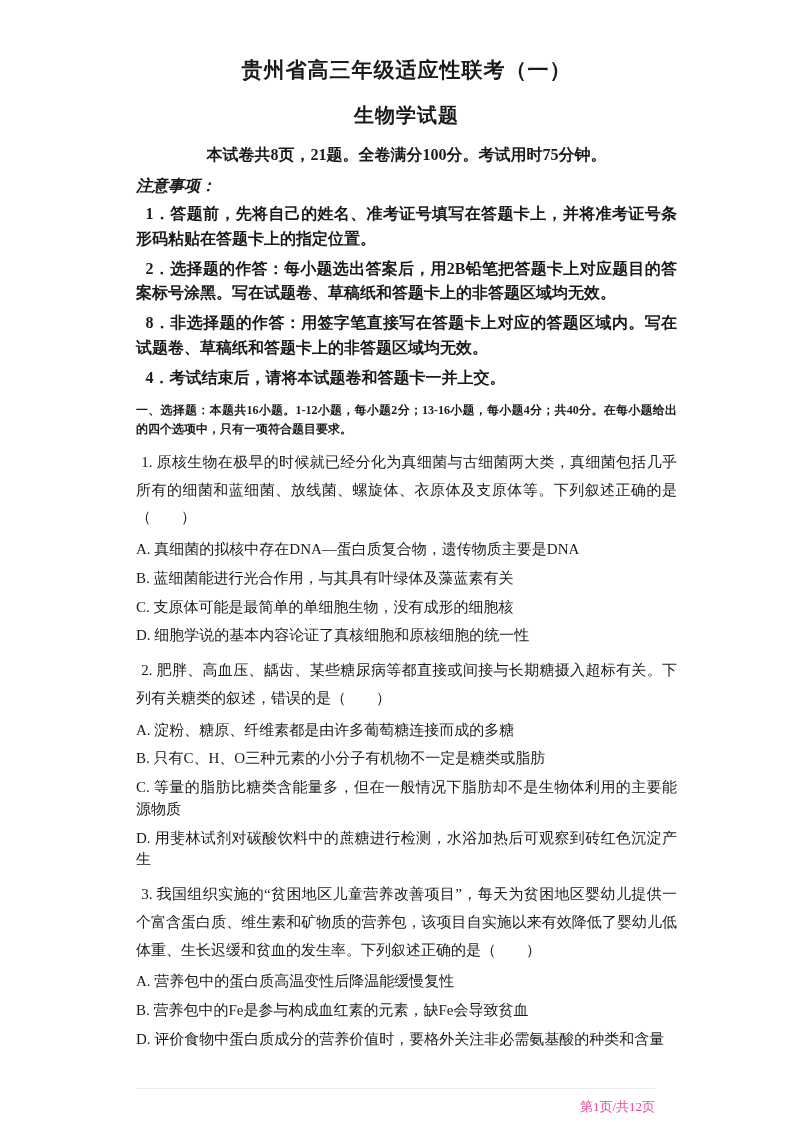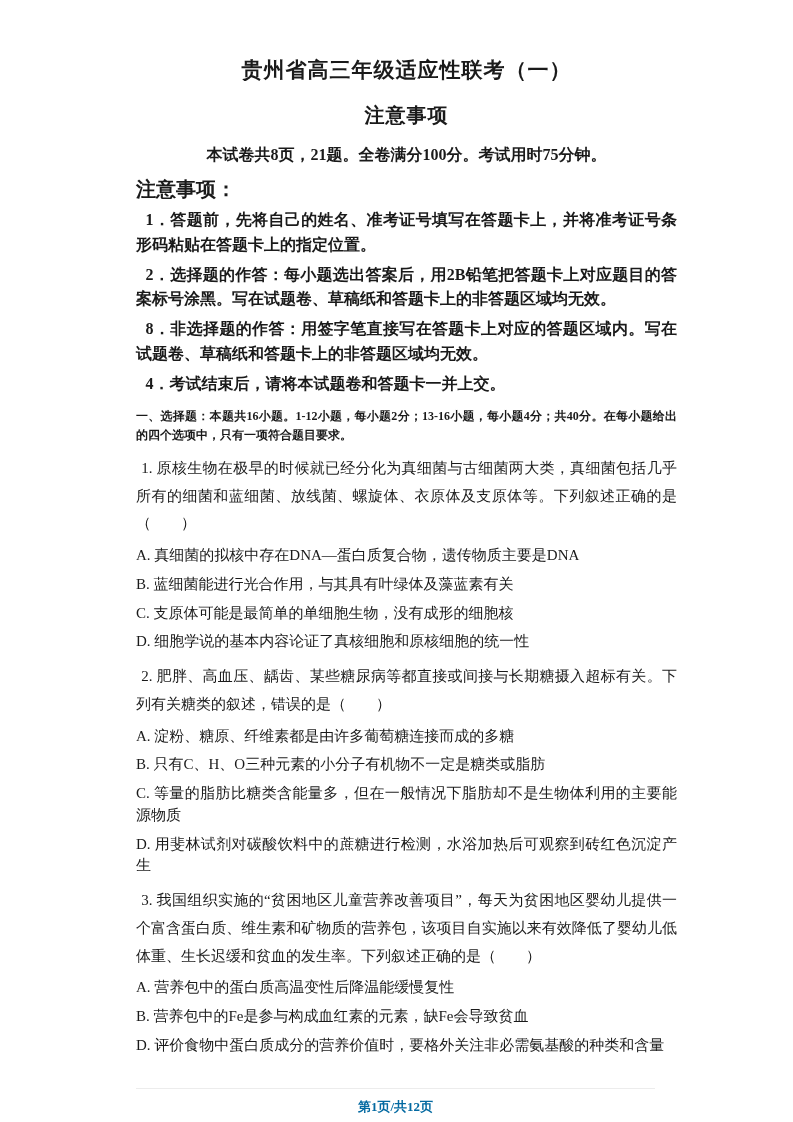--- a/index.html
+++ b/index.html
@@ -33,23 +33,24 @@
     margin: 18px 0 0 0;
     letter-spacing: 1px;
   }
   .info {
     font-size: 16px;
     font-weight: bold;
     text-align: center;
     margin: 16px 0 0 0;
   }
   .notice-heading {
-    font-size: 20px;
+    font-size: 16px;
     font-weight: bold;
     margin: 10px 0 0 0;
+    font-style: italic;
   }
   .notice {
     font-size: 16px;
     font-weight: bold;
     line-height: 1.55;
     margin: 5px 0 0 0;
     text-indent: 0.6em;
     text-align: justify;
   }
   .section-heading {
@@ -73,35 +74,34 @@
     font-size: 15px;
     line-height: 1.45;
     margin: 7px 0 0 0;
     text-align: justify;
   }
   .footer {
     position: absolute;
     left: 68px;
     right: 70px;
     bottom: 14px;
-    text-align: center;
+    text-align: right;
     font-size: 13px;
-    color: #0369a1;
+    color: #ec4899;
     border-top: 1px solid #ececec;
     padding-top: 9px;
-    font-weight: bold;
   }
 </style>
 </head>
 <body>
 
 <div class="page">
 
   <h1 class="title">贵州省高三年级适应性联考（一）</h1>
-  <h2 class="subtitle">注意事项</h2>
+  <h2 class="subtitle">生物学试题</h2>
   <p class="info">本试卷共8页，21题。全卷满分100分。考试用时75分钟。</p>
 
   <p class="notice-heading">注意事项：</p>
   <p class="notice">1．答题前，先将自己的姓名、准考证号填写在答题卡上，并将准考证号条形码粘贴在答题卡上的指定位置。</p>
   <p class="notice">2．选择题的作答：每小题选出答案后，用2B铅笔把答题卡上对应题目的答案标号涂黑。写在试题卷、草稿纸和答题卡上的非答题区域均无效。</p>
   <p class="notice">8．非选择题的作答：用签字笔直接写在答题卡上对应的答题区域内。写在试题卷、草稿纸和答题卡上的非答题区域均无效。</p>
   <p class="notice">4．考试结束后，请将本试题卷和答题卡一并上交。</p>
 
   <p class="section-heading">一、选择题：本题共16小题。1-12小题，每小题2分；13-16小题，每小题4分；共40分。在每小题给出的四个选项中，只有一项符合题目要求。</p>
 

